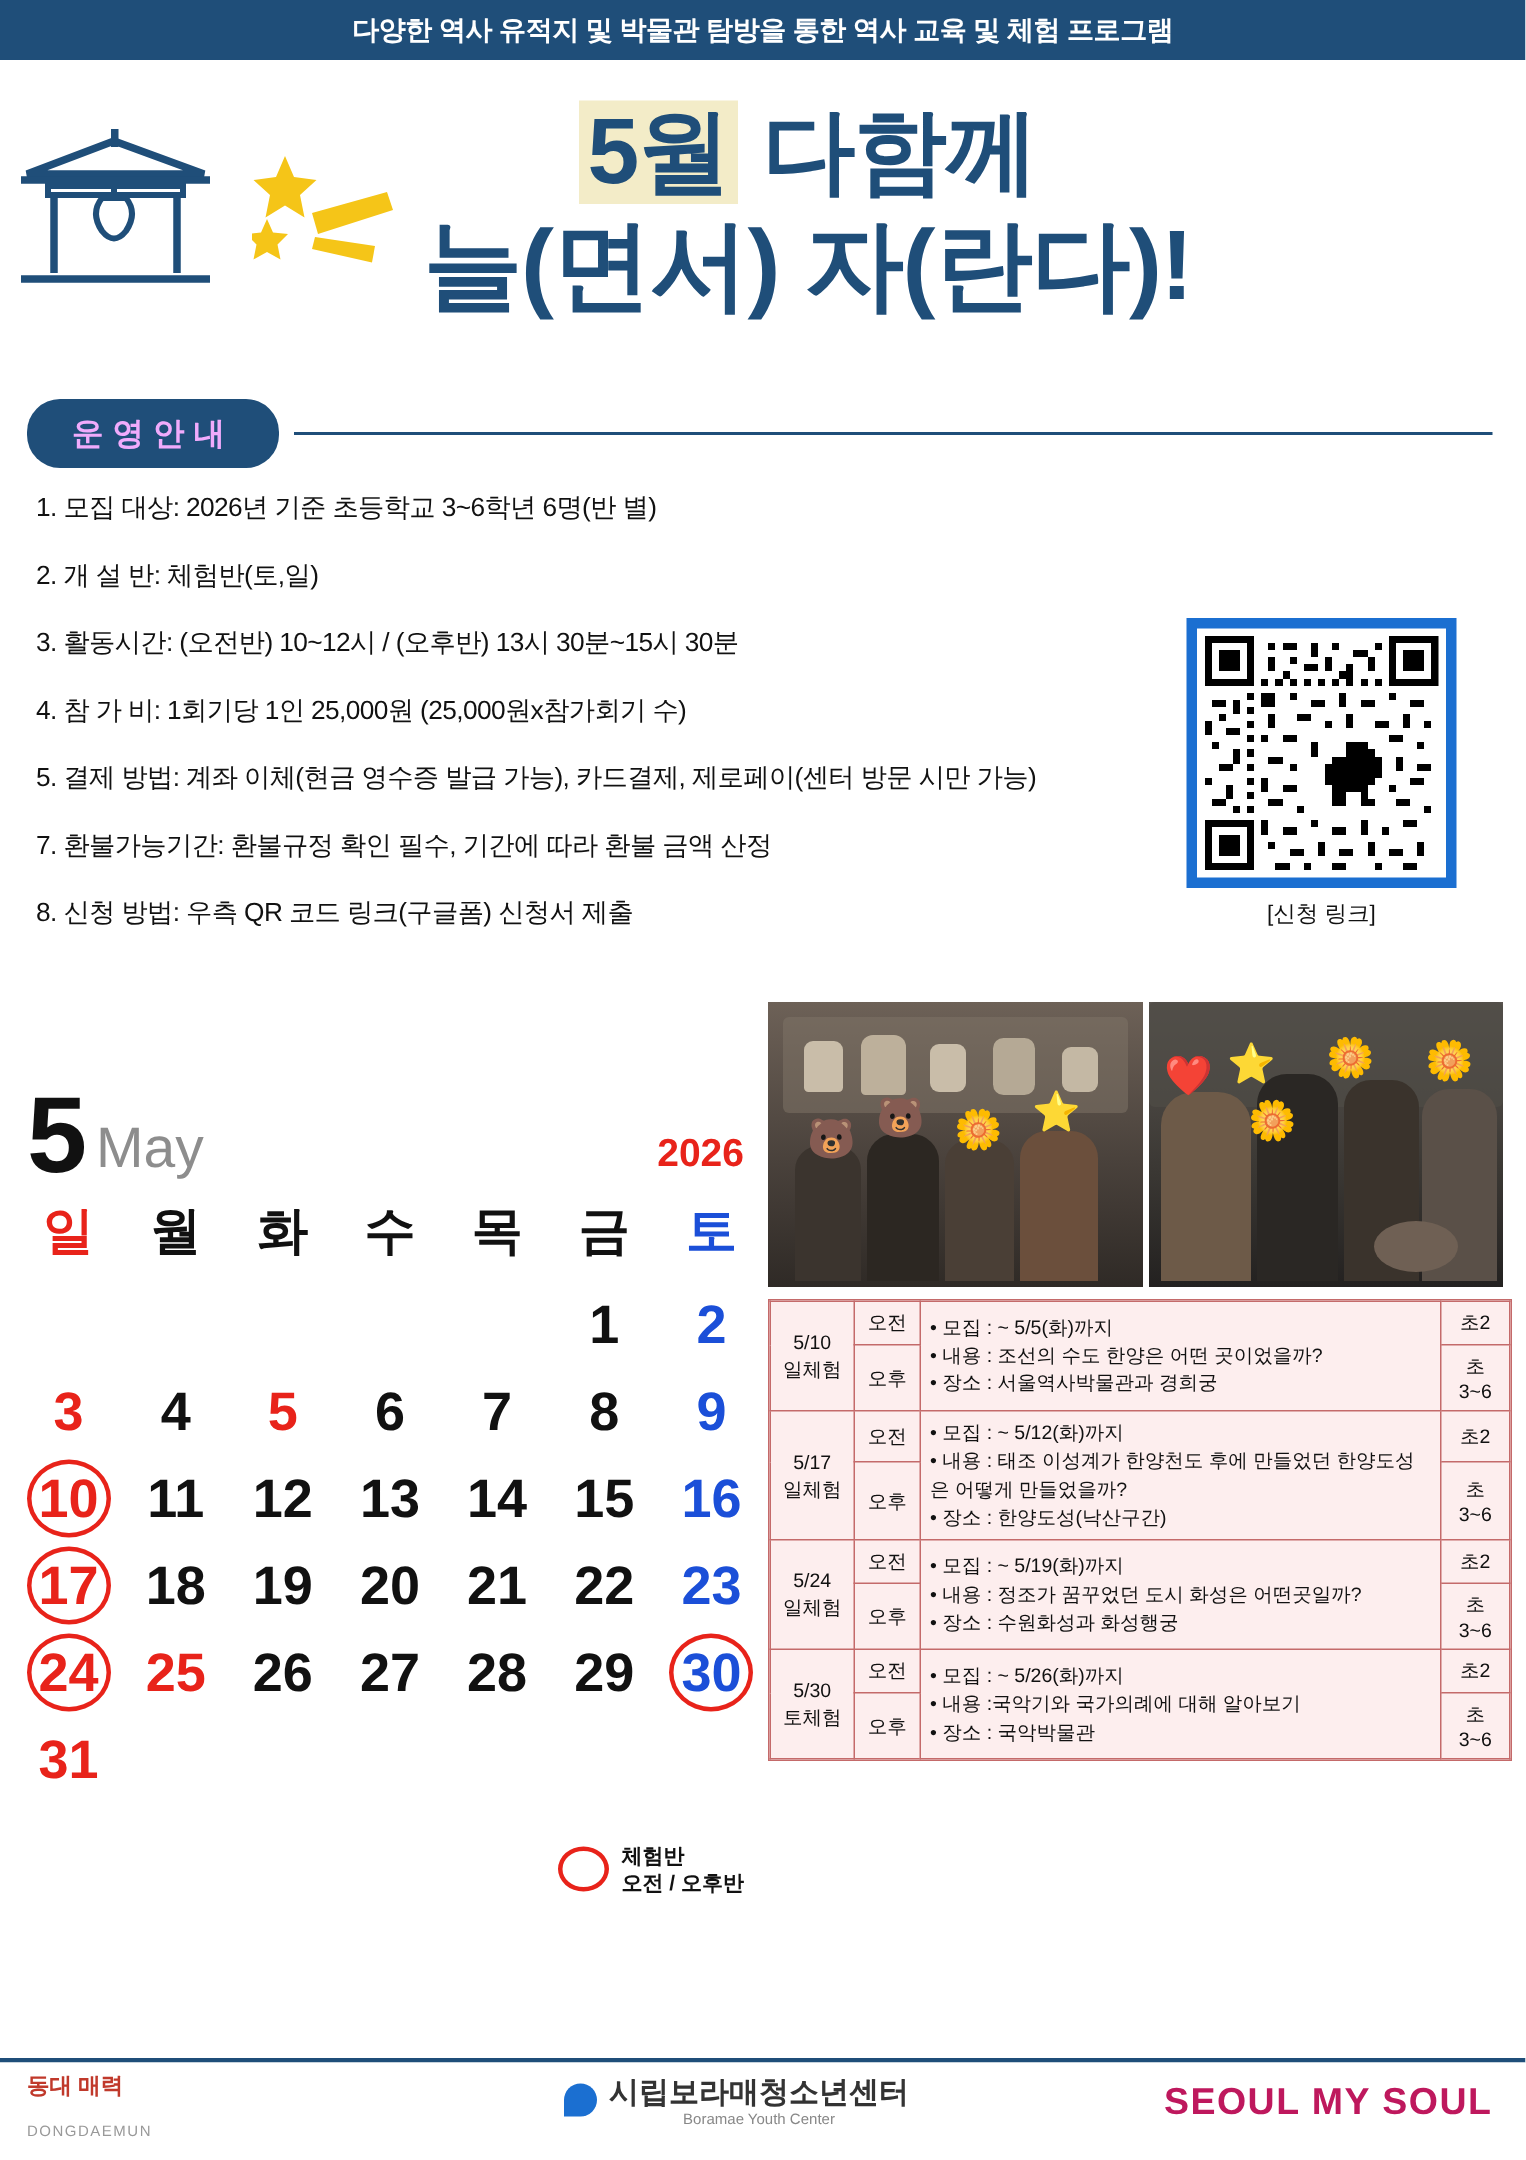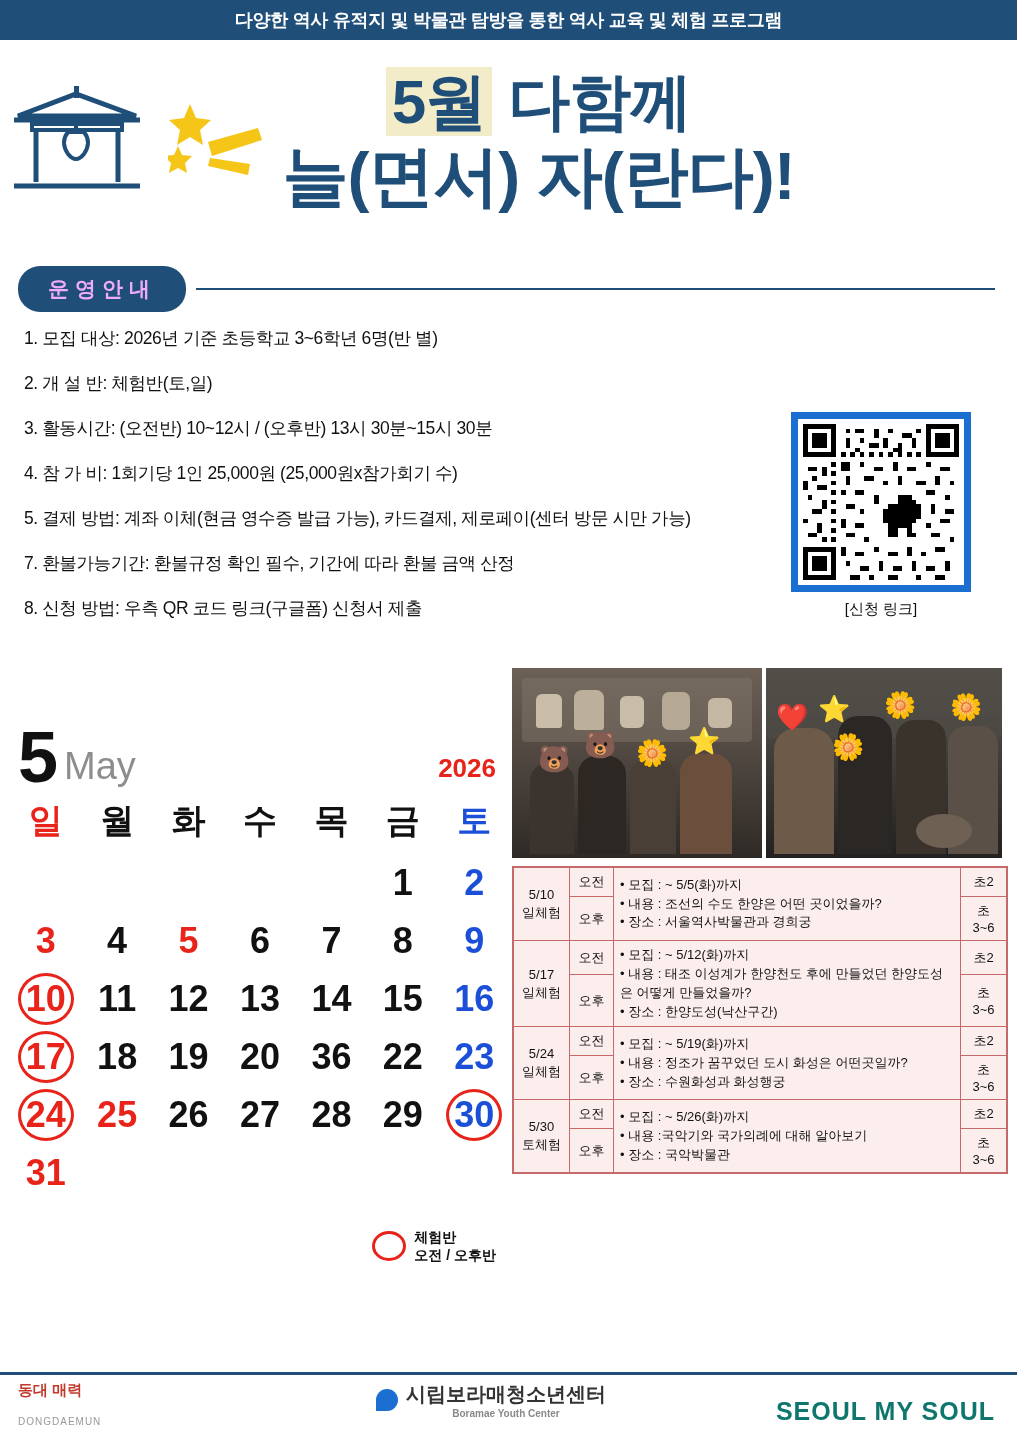--- a/index.html
+++ b/index.html
@@ -304,25 +304,25 @@
     font-weight: bold;
   }
   .f-left small { display:block; color:#999; font-size: 10px; font-weight: normal; letter-spacing:1px;margin-top:16px;}
   .f-center {
     position: absolute;
     left: 376px; top: 6px;
     display: flex; align-items: center; gap: 8px;
   }
   .f-center .mark { width: 22px; height: 22px; background:#1b6fd1; border-radius: 50% 50% 50% 0; }
   .f-center .txt { font-size: 20px; font-weight: bold; color:#333; }
-  .f-center .txt small { display:block; font-size: 10px; color:#888; font-weight:bold; text-align:center;}
+  .f-center .txt small { display:block; font-size: 10px; color:#888; font-weight:normal; text-align:center;}
   .f-right {
     position: absolute;
-    right: 22px; top: 22px;
-    font-size: 25px; font-weight: bold; color:#0f766e; letter-spacing: 1px;
+    right: 22px; top: 12px;
+    font-size: 25px; font-weight: bold; color:#be185d; letter-spacing: 1px;
   }
 </style>
 </head>
 <body>
 
 <div class="top-banner">
   <span>다양한 역사 유적지 및 박물관 탐방을 통한 역사 교육 및 체험 프로그램</span>
 </div>
 
 <div class="title-area">
@@ -560,21 +560,21 @@
     <div class="day wk">12</div>
     <div class="day wk">13</div>
     <div class="day wk">14</div>
     <div class="day wk">15</div>
     <div class="day sat">16</div>
 
     <div class="day sun circled">17</div>
     <div class="day wk">18</div>
     <div class="day wk">19</div>
     <div class="day wk">20</div>
-    <div class="day wk">36</div>
+    <div class="day wk">21</div>
     <div class="day wk">22</div>
     <div class="day sat">23</div>
 
     <div class="day sun circled">24</div>
     <div class="day red">25</div>
     <div class="day wk">26</div>
     <div class="day wk">27</div>
     <div class="day wk">28</div>
     <div class="day wk">29</div>
     <div class="day sat circled">30</div>

